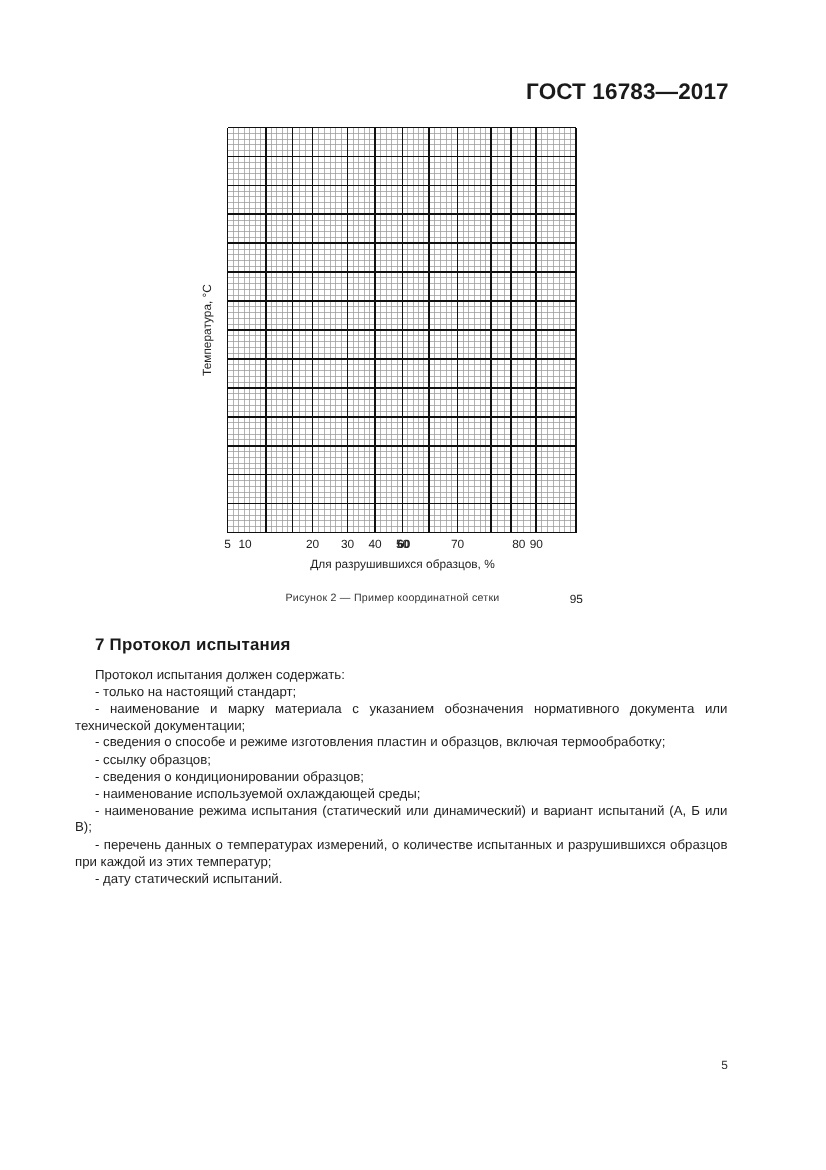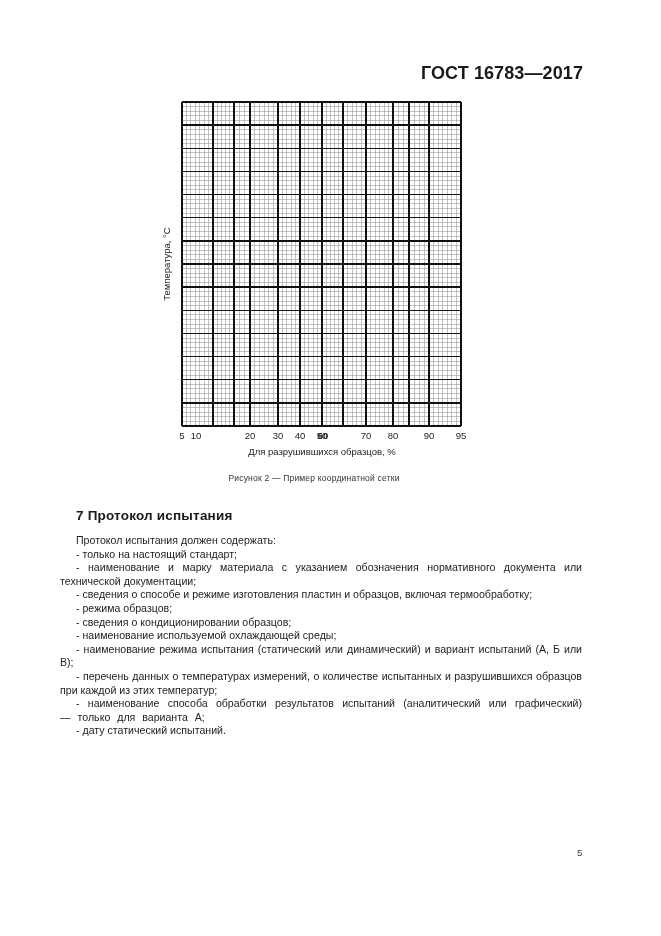--- a/index.html
+++ b/index.html
@@ -188,37 +188,36 @@
   <div class="ylabel">Температура, °С</div>
   <div id="xticks">
       <div class="xtick" style="left: 182px;">5</div>
       <div class="xtick" style="left: 196px;">10</div>
       <div class="xtick" style="left: 250px;">20</div>
       <div class="xtick" style="left: 278px;">30</div>
       <div class="xtick" style="left: 300px;">40</div>
       <div class="xtick" style="left: 322px;">50</div>
       <div class="xtick" style="left: 323px; font-weight: bold;">60</div>
       <div class="xtick" style="left: 366px;">70</div>
-      <div class="xtick" style="left: 393px; text-align: center;">80</div>
+      <div class="xtick" style="left: 415px; text-align: center;">80</div>
       <div class="xtick" style="left: 429px;">90</div>
-      <div class="xtick" style="left: 461px;">95</div>
+      <div class="xtick" style="left: 461px; margin-top: 44px;">95</div>
     </div>
   <div class="xlabel">Для разрушившихся образцов, %</div>
   <div class="caption">Рисунок 2 — Пример координатной сетки</div>
 </div>
 
 <div class="section-title">7  Протокол испытания</div>
 
 <div class="body-text">
   <p class="para">Протокол испытания должен содержать:</p>
   <p class="para">- только на настоящий стандарт;</p>
   <p class="para">- наименование и марку материала с указанием обозначения нормативного документа или технической документации;</p>
   <p class="para">-  сведения о способе и режиме изготовления пластин и образцов, включая термообработку;</p>
-  <p class="para">- режима образцов;</p>
+  <p class="para">- ссылку образцов;</p>
   <p class="para">- сведения о кондиционировании образцов;</p>
   <p class="para">- наименование используемой охлаждающей среды;</p>
   <p class="para">- наименование режима испытания (статический или динамический) и вариант испытаний (А, Б или В);</p>
   <p class="para">- перечень данных о температурах измерений, о количестве испытанных и разрушившихся образцов при каждой из этих температур;</p>
-  <p class="para spread">- наименование способа обработки результатов испытаний (аналитический или графический) — только для варианта А;</p>
   <p class="para">- дату статический испытаний.</p>
 </div>
 
 <div class="page-num">5</div>
 
 </body></html>

